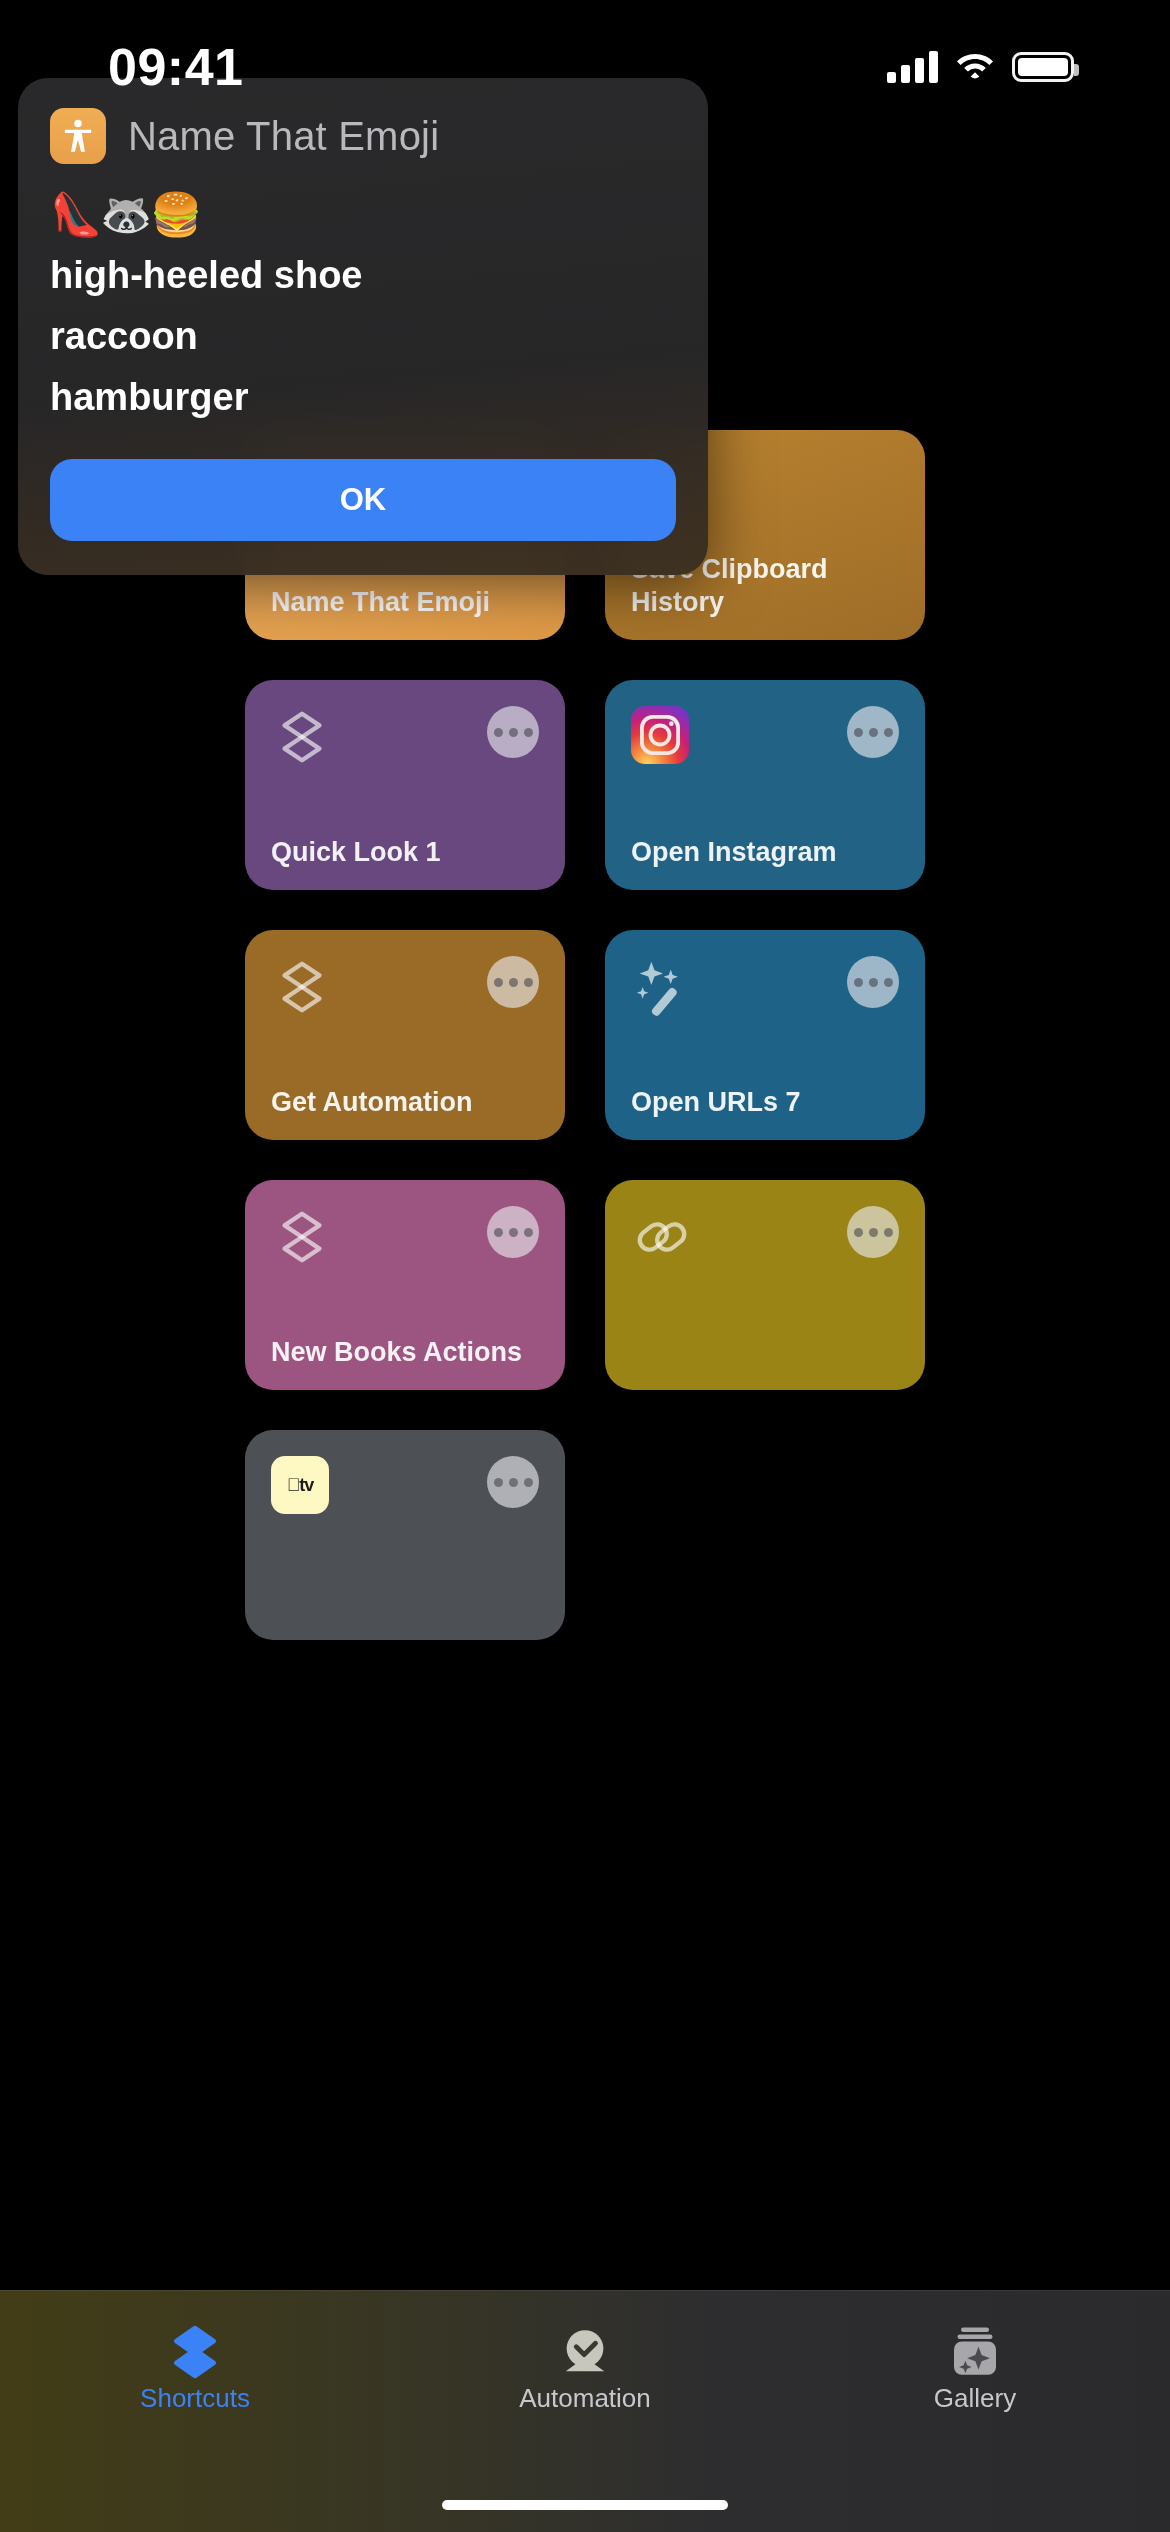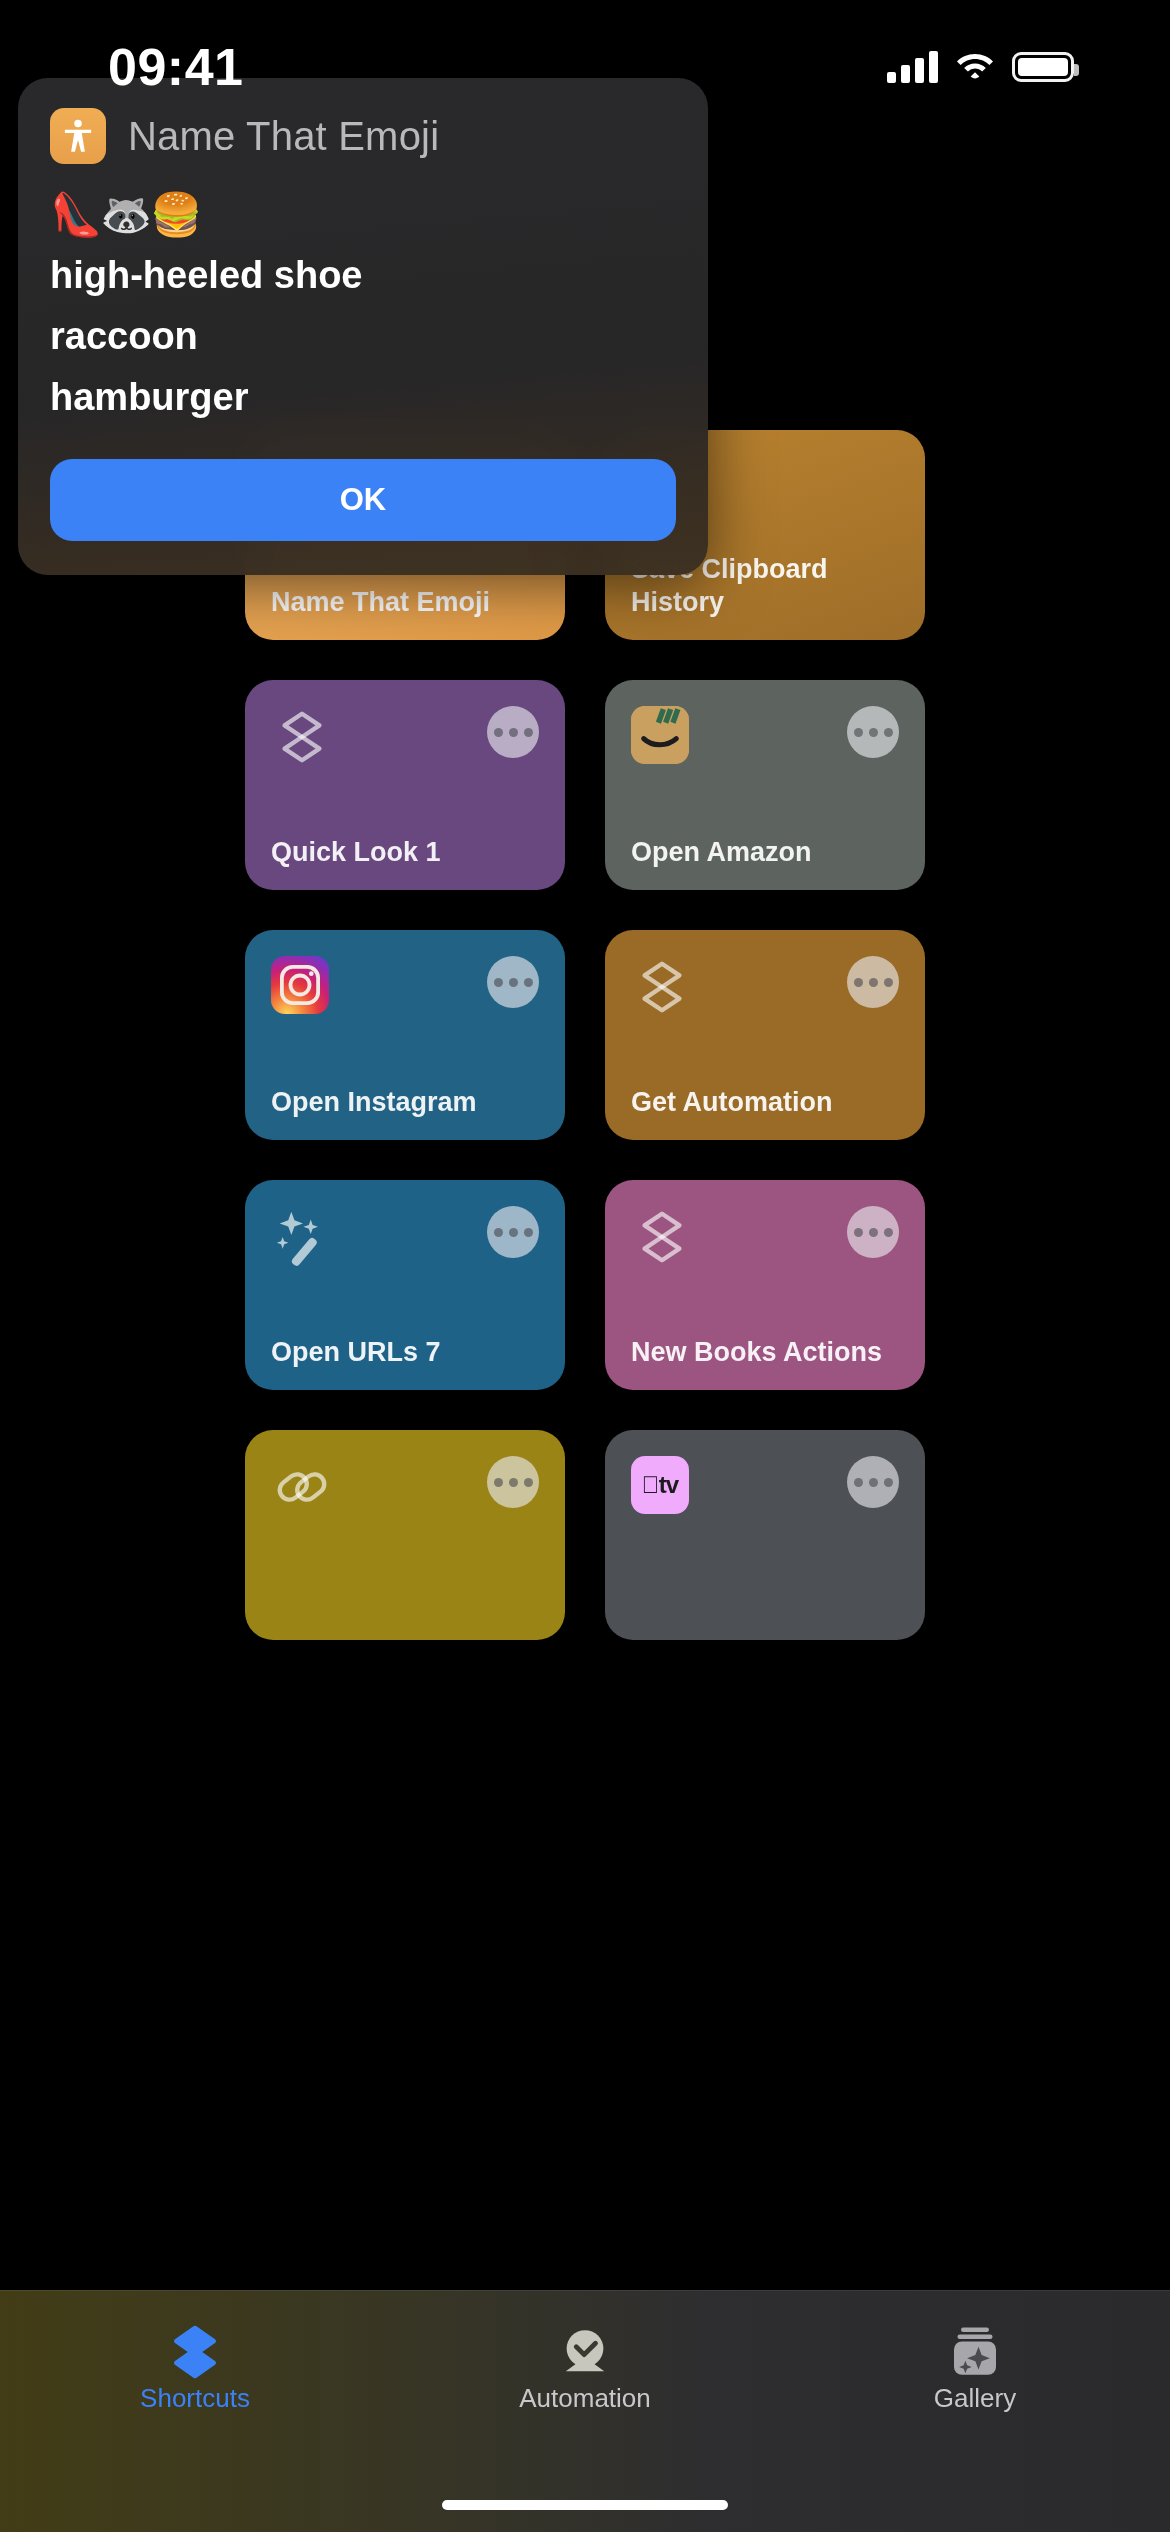--- a/index.html
+++ b/index.html
@@ -57,22 +57,22 @@
 
   .appicon { width:58px; height:58px; border-radius:14px; flex:0 0 auto; overflow:hidden; }
 
   
   .ig { background:
       radial-gradient(circle at 28% 100%, #fdd75a 0%, #f5863f 22%, #e6393d 44%, #c62079 62%, #8a2fb7 82%, #5a3fd6 100%); }
   .ig svg { width:100%; height:100%; }
   
   .amz { background:linear-gradient(180deg,#caa262,#b98f4d); position:relative; }
   
-  .atv { background:#f0abfc; display:flex; align-items:center; justify-content:center;
-         color:#1c1c1e; font-size:24px; font-weight:600; letter-spacing:-1px;}
+  .atv { background:#fef9c3; display:flex; align-items:center; justify-content:center;
+         color:#1c1c1e; font-size:18px; font-weight:600; letter-spacing:-1px;}
 
   
   #tabbar {
     position:absolute; bottom:0; left:0; width:1170px; height:242px;
     background:linear-gradient(90deg, rgba(72,66,24,.92) 0%, rgba(58,56,40,.94) 38%, rgba(48,48,50,.95) 60%, rgba(44,44,46,.96) 100%);
     backdrop-filter:blur(30px);
     border-top:1px solid rgba(255,255,255,.07);
     display:flex; align-items:flex-start; z-index:40; padding-top:30px;
   }
   .tab { flex:1; display:flex; flex-direction:column; align-items:center; gap:0;text-align:center; }
@@ -163,41 +163,20 @@
         </span>
         <span class="dots">
             <b></b>
             <b></b>
             <b></b>
           </span>
       </div>
       <div class="card-title">Quick Look 1</div>
     </div>
 
-    <div class="card" style="background:#5d6460;">
-      <div class="card-top">
-        <span class="appicon amz">
-          <svg viewBox="0 0 64 64">
-            <rect width="64" height="64" rx="14" fill="#c9a05f"></rect>
-            <g fill="#2f6b4f">
-                <rect x="30" y="3" width="6" height="16" transform="rotate(20 33 11)"></rect>
-              <rect x="38" y="3" width="6" height="16" transform="rotate(20 41 11)"></rect>
-              <rect x="46" y="3" width="6" height="16" transform="rotate(20 49 11)"></rect>
-              </g>
-            <path d="M14 36c9 9 26 9 36 0" stroke="#1c1c1e" stroke-width="5.5" fill="none" stroke-linecap="round"></path>
-          </svg>
-        </span>
-        <span class="dots">
-            <b></b>
-            <b></b>
-            <b></b>
-          </span>
-      </div>
-      <div class="card-title">Open Amazon</div>
-    </div>
 
     <div class="card" style="background:#226285;">
       <div class="card-top">
         <span class="appicon ig">
           <svg viewBox="0 0 64 64" fill="none" stroke="#f3e9e2" stroke-width="4.2">
             <rect x="12" y="12" width="40" height="40" rx="12"></rect>
             <circle cx="32" cy="32" r="10.5"></circle>
             <circle cx="44.5" cy="19.5" r="2.6" fill="#f3e9e2" stroke="none"></circle>
           </svg>
         </span>

